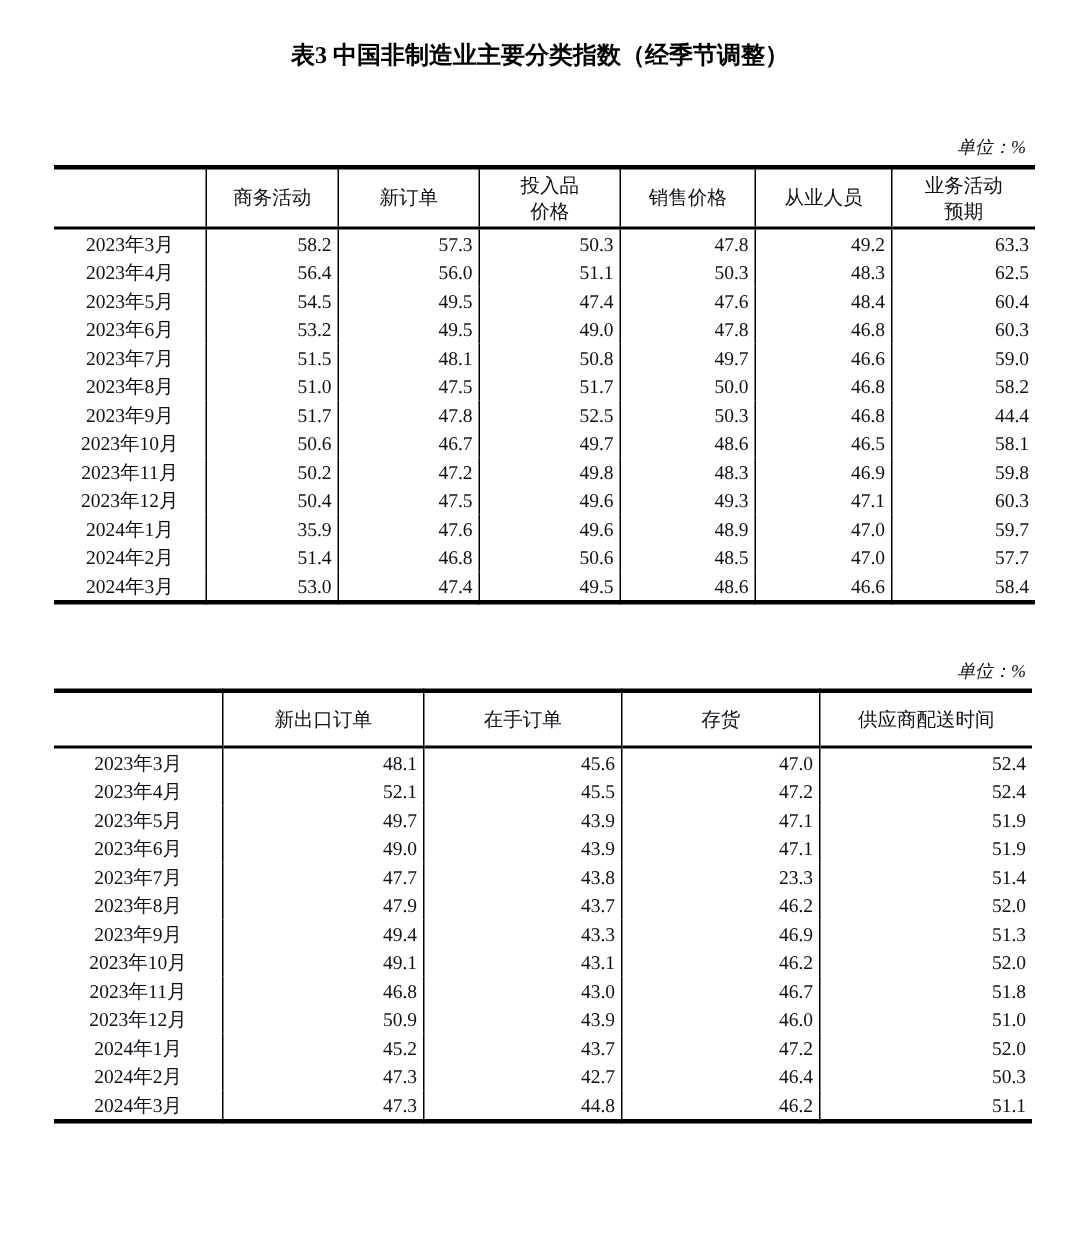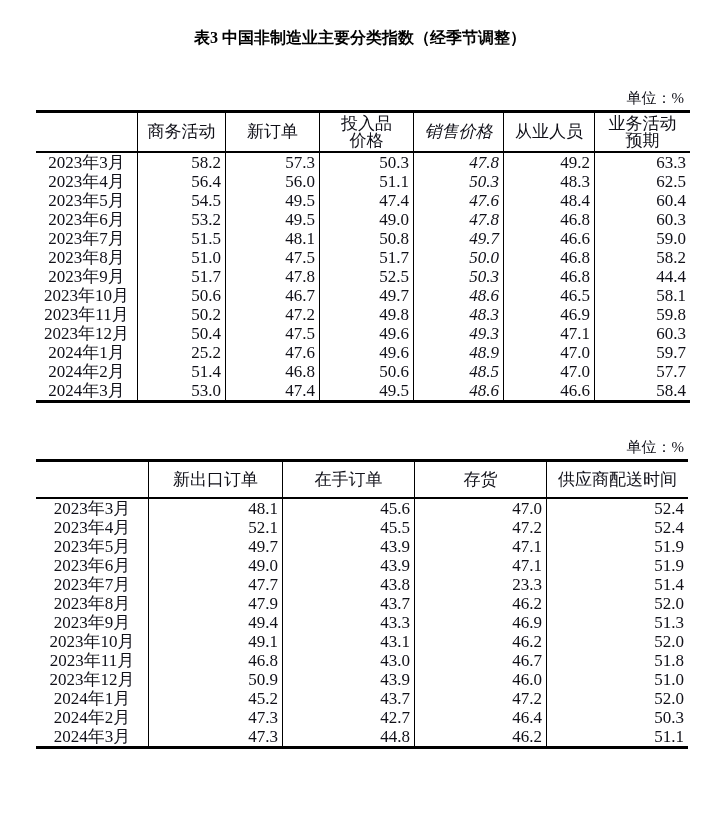--- a/index.html
+++ b/index.html
@@ -24,34 +24,35 @@
   .tbl-title {
     text-align: center;
     font-size: 16px;
     font-weight: bold;
     color: #000000;
     line-height: 24px;
     margin: 0;
   }
   .unit-label {
     text-align: right;
-    font-size: 15px;
+    font-size: 12px;
     line-height: 16px;
     margin-bottom: 4px;
+    font-style: italic;
   }
   .unit1 { margin-top: 40px; }
   .unit2 { margin-top: 36px; }
   .title2 { margin-top: 40px; }
   table {
     border-collapse: collapse;
     table-layout: fixed;
     width: 648px;
     border-top: 3px solid #000000;
     border-bottom: 3px solid #000000;
-    font-size: 17px;
+    font-size: 13px;
   }
   thead th {
     border-bottom: 2px solid #000000;
     font-weight: normal;
     text-align: center;
     vertical-align: middle;
     white-space: pre-line;
     line-height: 17px;
     padding: 0;
   }
@@ -65,21 +66,21 @@
     vertical-align: middle;
     line-height: 19px;
   }
   td.period { text-align: center; }
   td.val { text-align: right; padding-right: 4px; }
   
   #t3 th:nth-child(1), #t3 td:nth-child(1) { width: 101px; }
   #t3 th:nth-child(2), #t3 td:nth-child(2) { width: 87px; }
   #t3 th:nth-child(3), #t3 td:nth-child(3) { width: 93px; }
   #t3 th:nth-child(4), #t3 td:nth-child(4) { width: 93px; }
-  #t3 th:nth-child(5), #t3 td:nth-child(5) { width: 89px; font-style: italic; }
+  #t3 th:nth-child(5), #t3 td:nth-child(5) { width: 89px; }
   #t3 th:nth-child(6), #t3 td:nth-child(6) { width: 90px; }
   #t3 th:nth-child(7), #t3 td:nth-child(7) { width: 95px; margin-top: 32px; }
   
   #t4 th:nth-child(1), #t4 td:nth-child(1) { width: 112px; }
   #t4 th:nth-child(2), #t4 td:nth-child(2) { width: 133px; }
   #t4 th:nth-child(3), #t4 td:nth-child(3) { width: 131px; }
   #t4 th:nth-child(4), #t4 td:nth-child(4) { width: 131px; }
   #t4 th:nth-child(5), #t4 td:nth-child(5) { width: 141px; }
 </style>
 </head>
@@ -190,21 +191,21 @@
             <td class="period">2023年12月</td>
             <td class="val">50.4</td>
             <td class="val">47.5</td>
             <td class="val">49.6</td>
             <td class="val">49.3</td>
             <td class="val">47.1</td>
             <td class="val">60.3</td>
           </tr>
           <tr>
             <td class="period">2024年1月</td>
-            <td class="val">25.2</td>
+            <td class="val">35.9</td>
             <td class="val">47.6</td>
             <td class="val">49.6</td>
             <td class="val">48.9</td>
             <td class="val">47.0</td>
             <td class="val">59.7</td>
           </tr>
           <tr>
             <td class="period">2024年2月</td>
             <td class="val">51.4</td>
             <td class="val">46.8</td>

